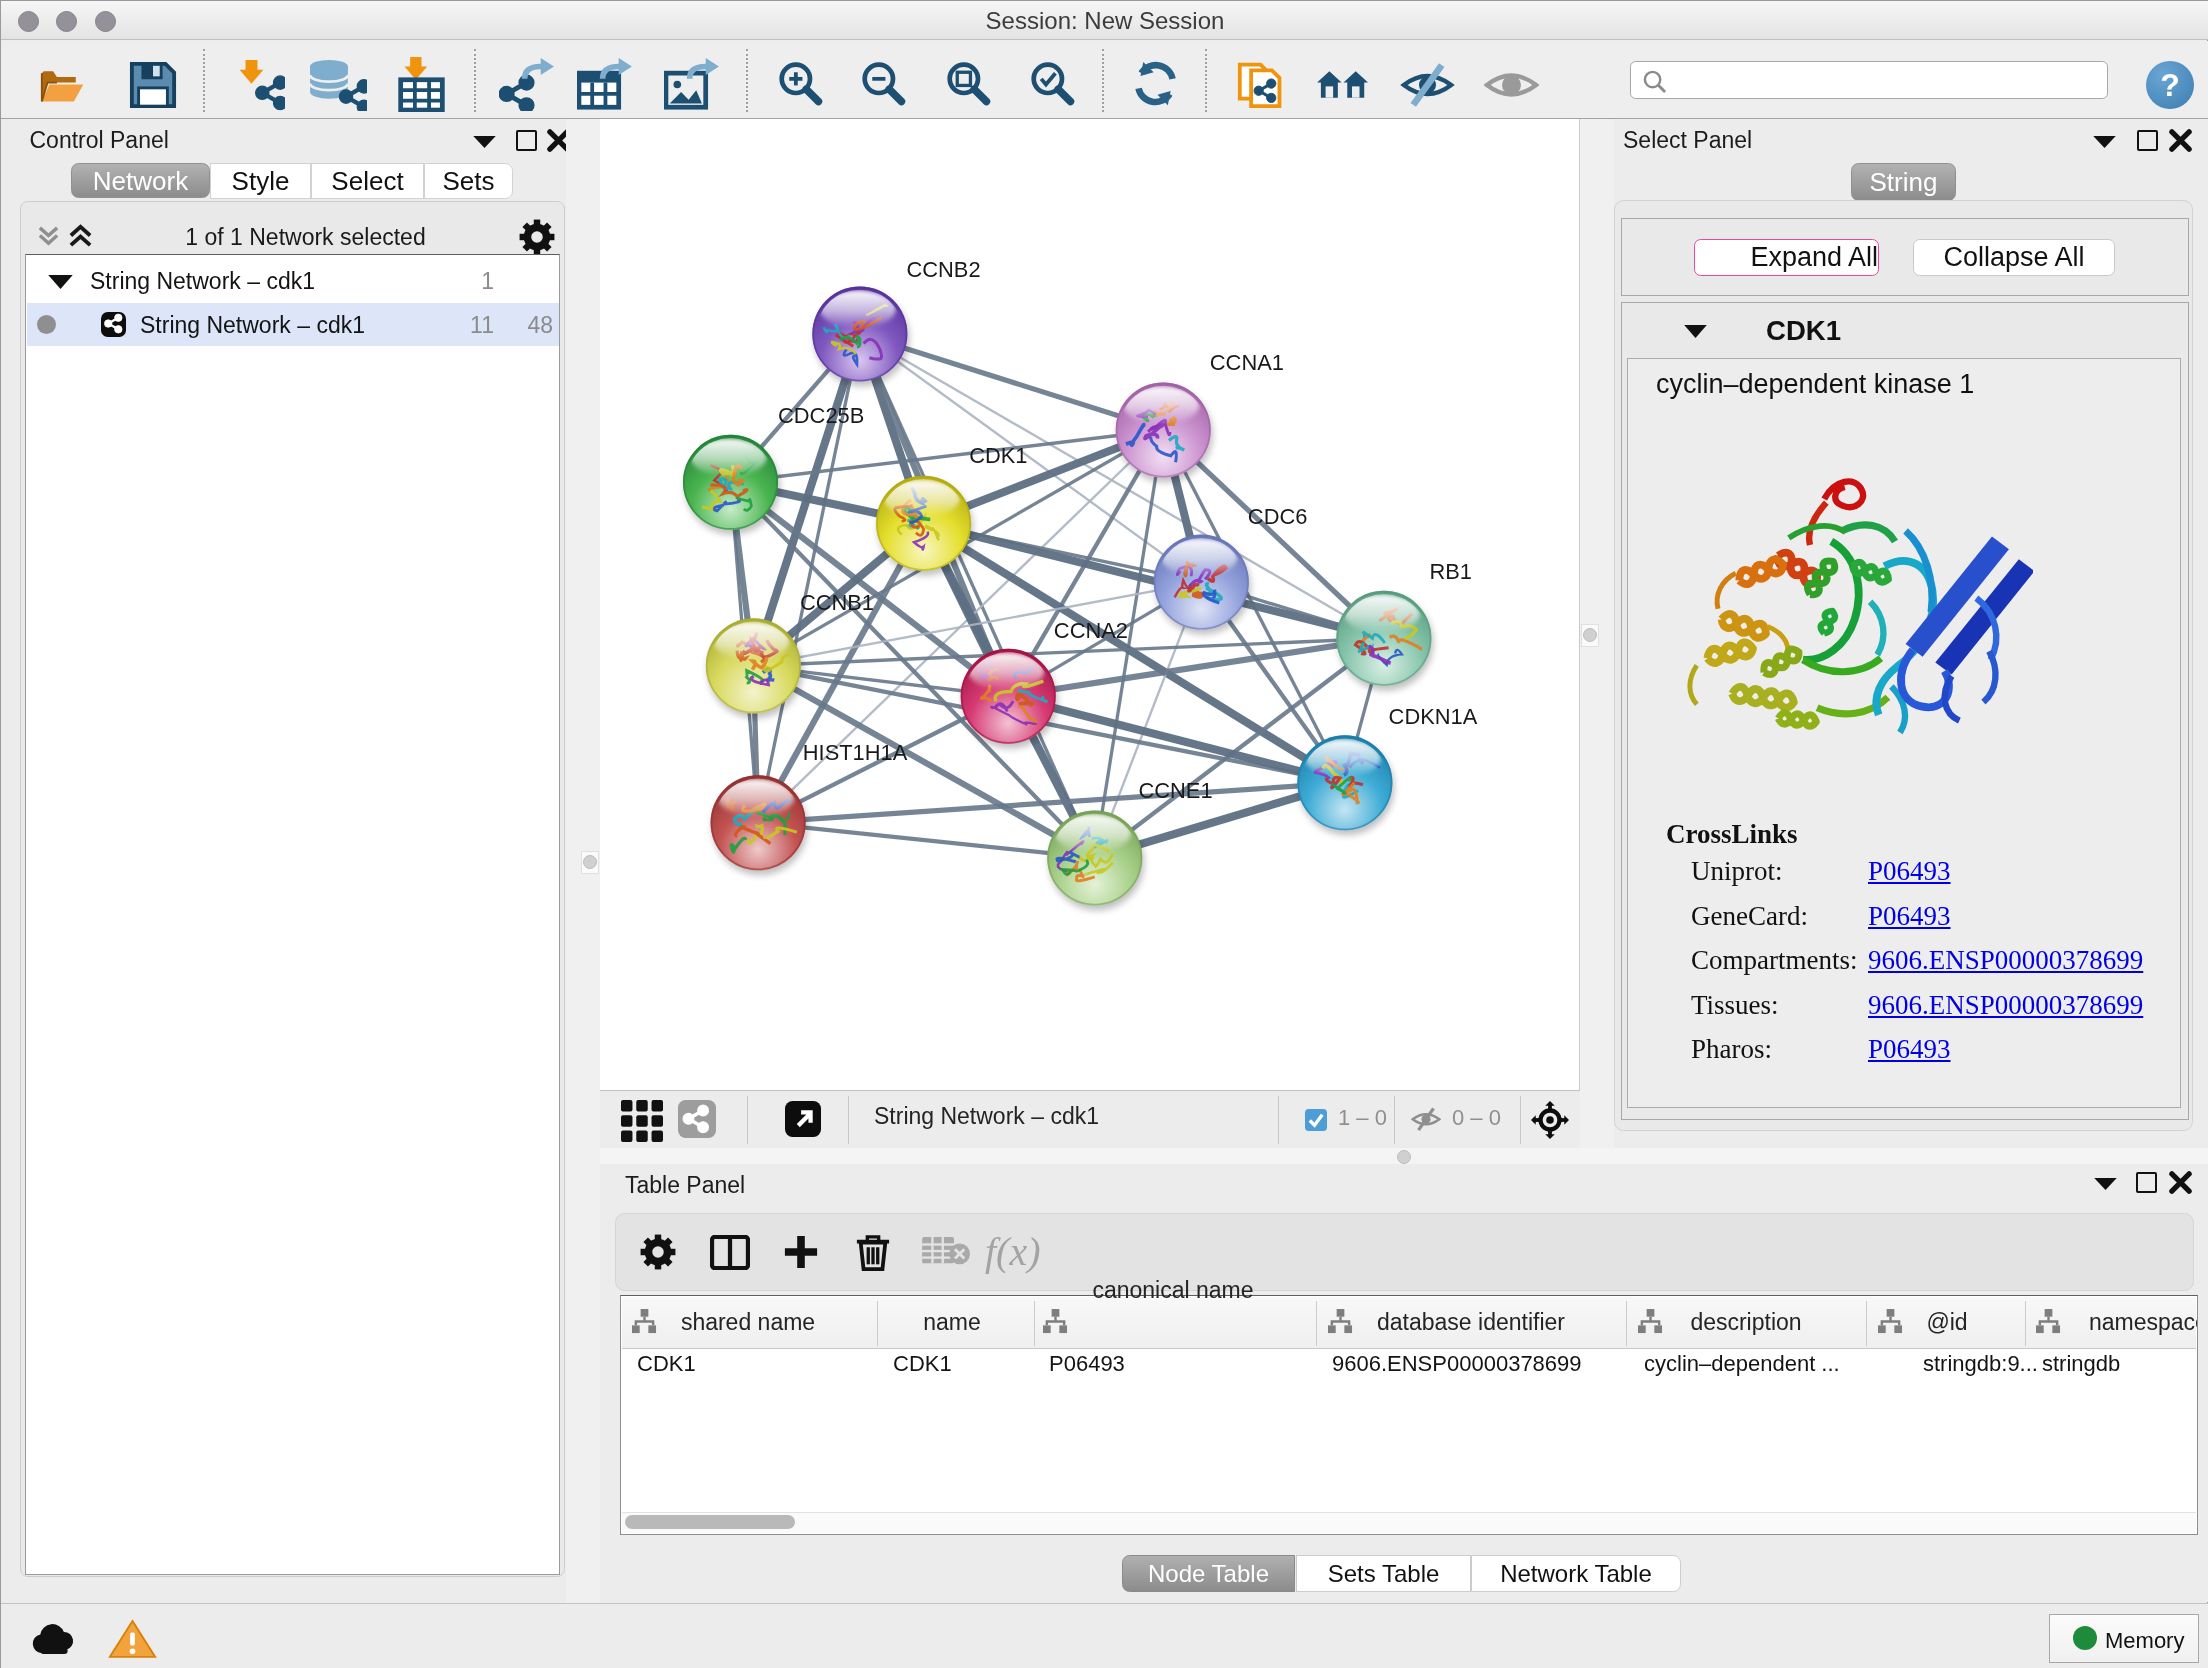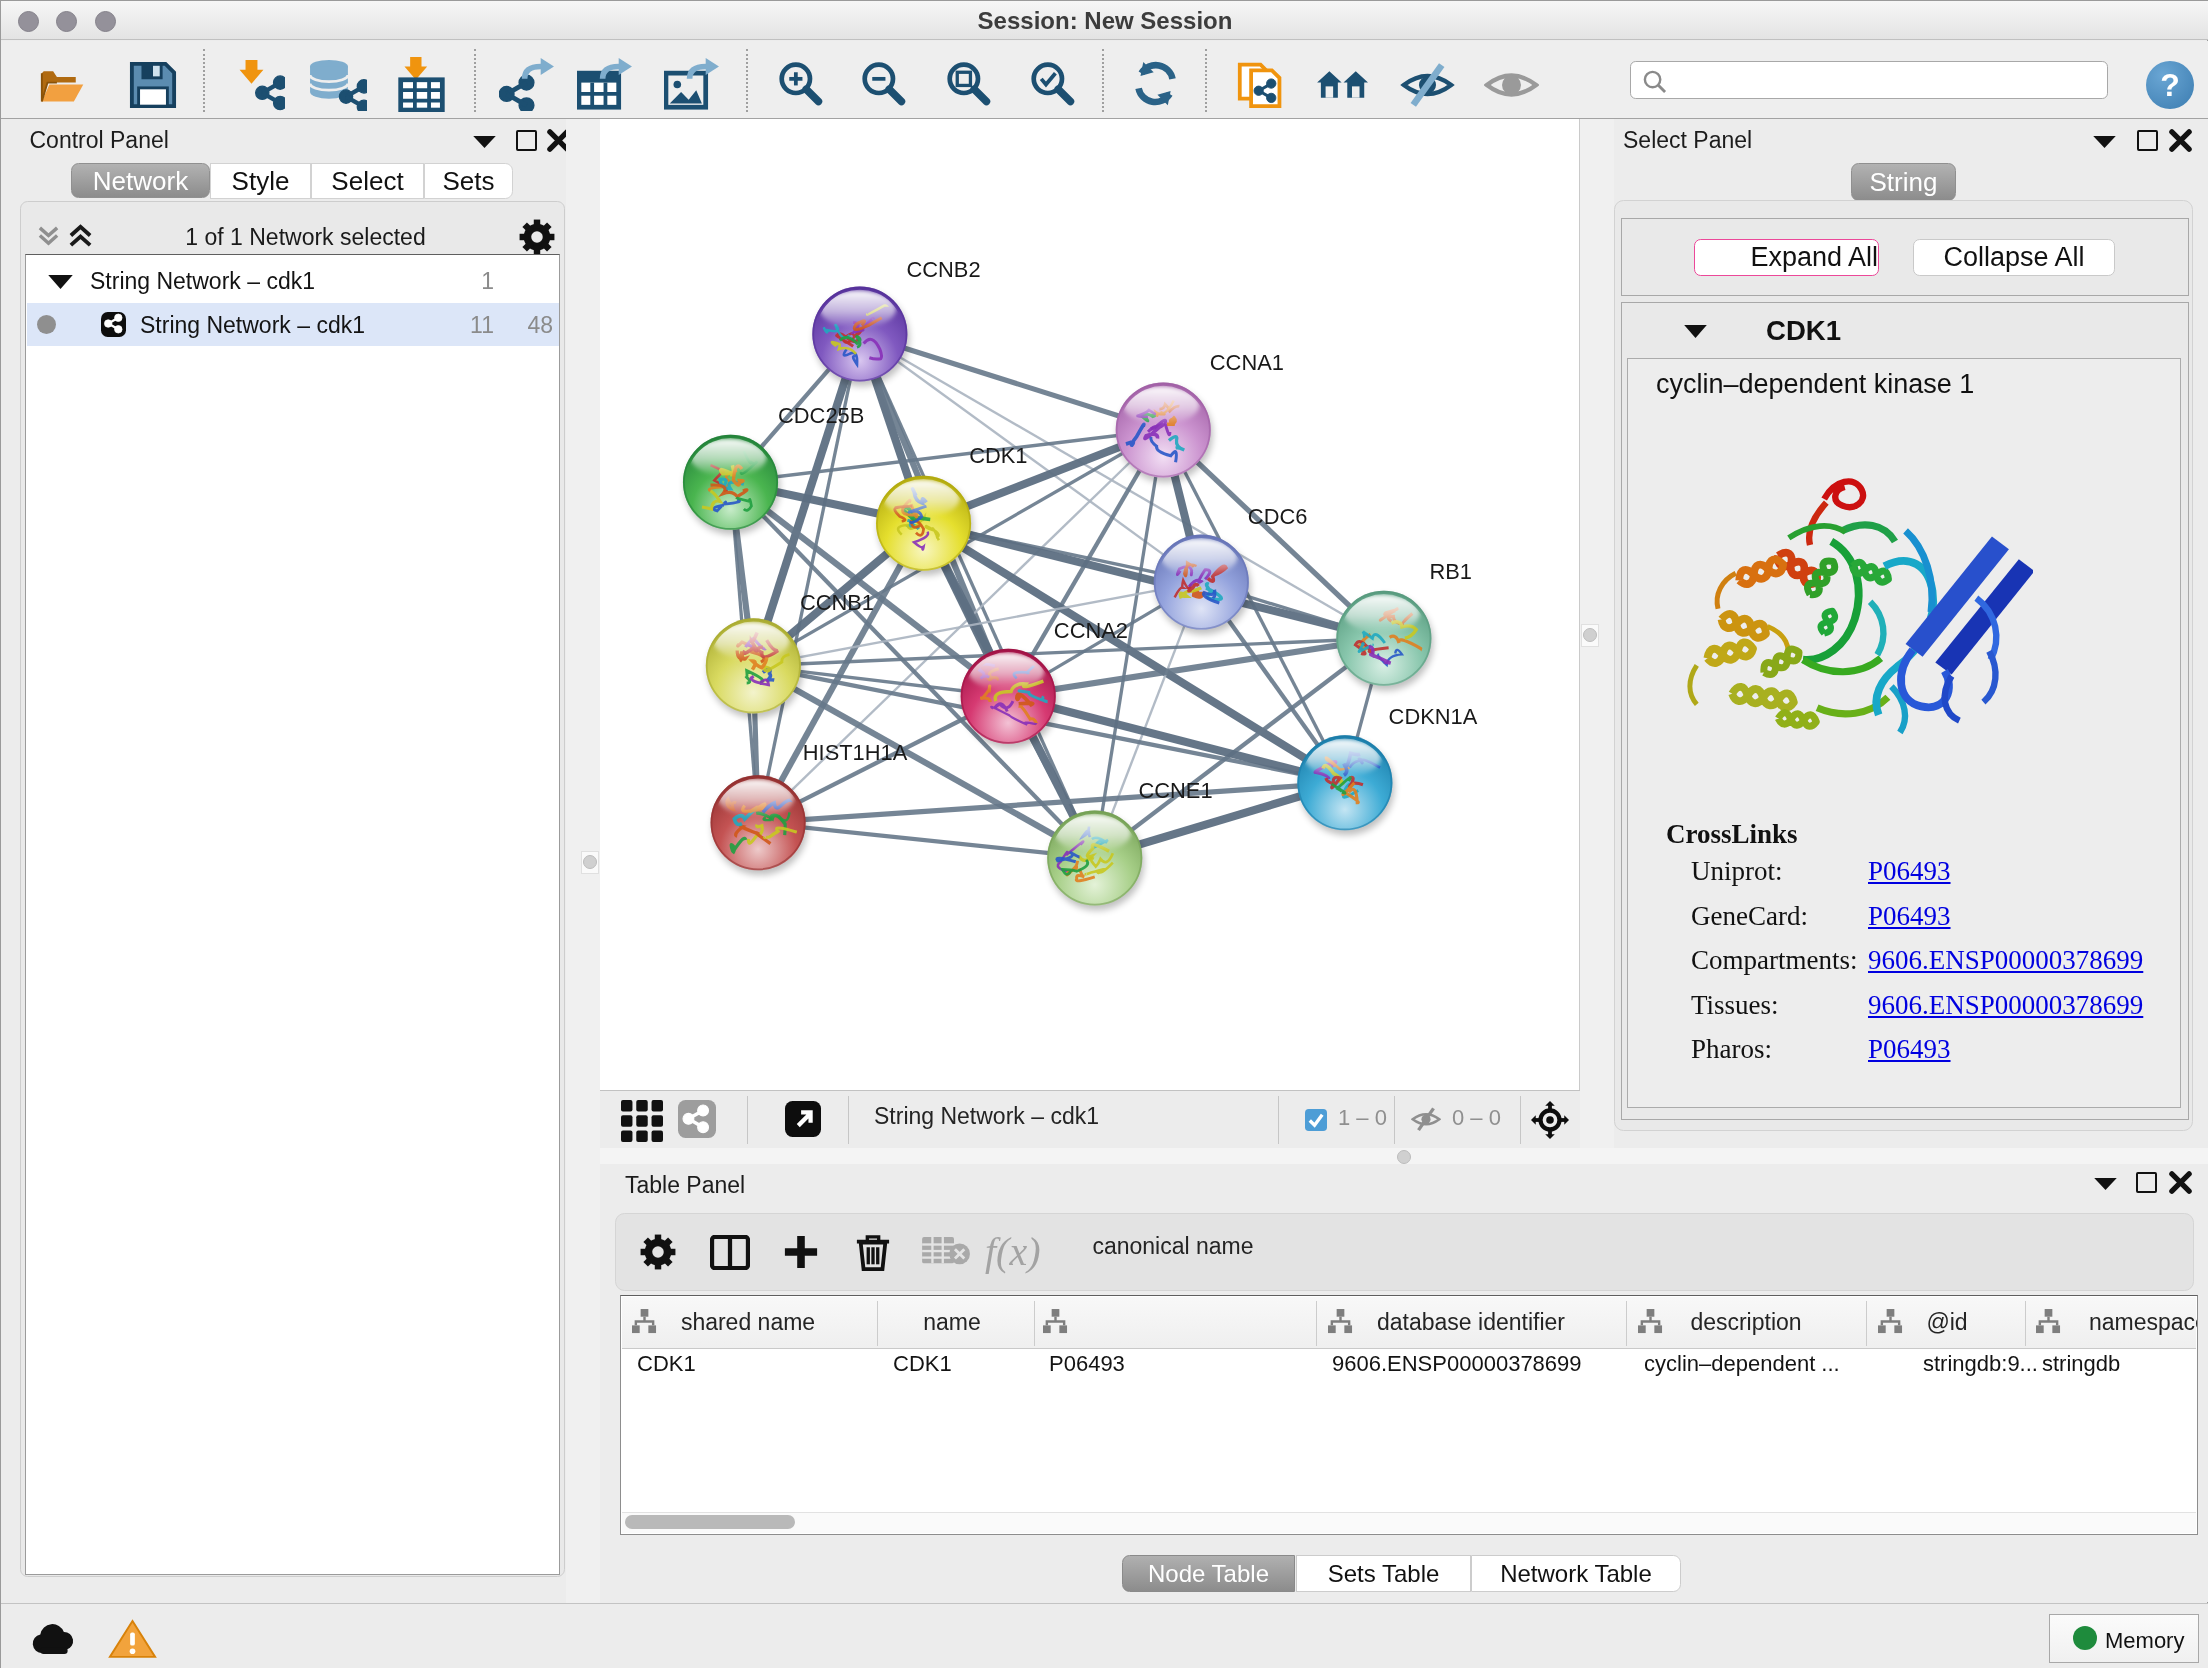--- a/index.html
+++ b/index.html
@@ -4,21 +4,21 @@
 html,body { width:2208px; height:1668px; overflow:hidden; }
 body { font-family:"Liberation Sans", sans-serif; background:#ececec; position:relative; }
 .abs { position:absolute; }
 .ser { font-family:"Liberation Serif", serif; }
 </style></head><body>
 <div class="abs" style="left:0;top:0;width:2208px;height:1668px;border:1px solid #9a9a9a;background:#ececec;">
     <div class="abs" style="left:0;top:0;width:2208px;height:39px;background:linear-gradient(#f6f6f6,#e3e3e3);border-bottom:1px solid #c0c0c0;"></div>
     <div class="abs" style="left:17px;top:9.5px;width:21px;height:21px;border-radius:50%;background:#94919a;border:1px solid #84818a;"></div>
     <div class="abs" style="left:55px;top:9.5px;width:21px;height:21px;border-radius:50%;background:#94919a;border:1px solid #84818a;"></div>
     <div class="abs" style="left:94px;top:9.5px;width:21px;height:21px;border-radius:50%;background:#94919a;border:1px solid #84818a;"></div>
-    <div class="abs" style="left:0;top:5.7px;width:2208px;height:32px;text-align:center;font-size:24px;font-weight:bold;color:#3c3c3c;">Session: New Session</div>
+    <div class="abs" style="left:0;top:5.7px;width:2208px;height:32px;text-align:center;font-size:24px;font-weight:normal;color:#3c3c3c;">Session: New Session</div>
     <div class="abs" style="left:0;top:40px;width:2208px;height:78px;background:#eeeeee;border-bottom:1.9px solid #a2a2a2;"></div>
     <svg class="abs" style="left:37px;top:59px" width="51" height="49" viewBox="0 0 54 52">
 <path d="M4 14 L4 44 L10 24 L40 24 L40 18 L20 18 L16 12 L6 12 Z" fill="#b06a10"></path>
 <path d="M4 44 L12 26 L48 26 L38 44 Z" fill="#f2a040"></path>
 <path d="M4 14 L4 44 L10 24 L20 24" fill="none" stroke="#8a5208" stroke-width="2"></path>
 </svg>
     <svg class="abs" style="left:128px;top:60px" width="48" height="48" viewBox="0 0 50 50">
 <path d="M3 3 L38 3 L47 12 L47 47 L3 47 Z" fill="#5b8cb0"></path>
 <path d="M3 3 L38 3 L47 12 L47 47 L3 47 Z" fill="none" stroke="#16405e" stroke-width="4"></path>
 <rect x="13" y="3" width="22" height="16" fill="#16405e"></rect>
@@ -874,21 +874,21 @@
     <div class="abs" style="left:557px;top:1308px;width:380px;text-align:center;font-size:23px;color:#242424;">shared name</div>
     <div class="abs" style="left:761px;top:1308px;width:380px;text-align:center;font-size:23px;color:#242424;">name</div>
     <svg class="abs" style="left:1042px;top:1308px" width="25" height="26" viewBox="0 0 26 27">
 <g fill="#7e7e7e">
         <rect x="9" y="0" width="8" height="8"></rect>
         <rect x="0" y="17" width="8" height="8"></rect>
         <rect x="17" y="17" width="8" height="8"></rect>
       </g>
 <path d="M13 8 L13 13 M4 17 L4 13 L22 13 L22 17" fill="none" stroke="#7e7e7e" stroke-width="2.5"></path>
     </svg>
-    <div class="abs" style="left:982px;top:1232px;width:380px;text-align:center;font-size:23px;color:#242424;">canonical name</div>
+    <div class="abs" style="left:982px;top:1276px;width:380px;text-align:center;font-size:23px;color:#242424;">canonical name</div>
     <svg class="abs" style="left:1327px;top:1308px" width="25" height="26" viewBox="0 0 26 27">
 <g fill="#7e7e7e">
         <rect x="9" y="0" width="8" height="8"></rect>
         <rect x="0" y="17" width="8" height="8"></rect>
         <rect x="17" y="17" width="8" height="8"></rect>
       </g>
 <path d="M13 8 L13 13 M4 17 L4 13 L22 13 L22 17" fill="none" stroke="#7e7e7e" stroke-width="2.5"></path>
     </svg>
     <div class="abs" style="left:1280px;top:1308px;width:380px;text-align:center;font-size:23px;color:#242424;">database identifier</div>
     <svg class="abs" style="left:1637px;top:1308px" width="25" height="26" viewBox="0 0 26 27">

